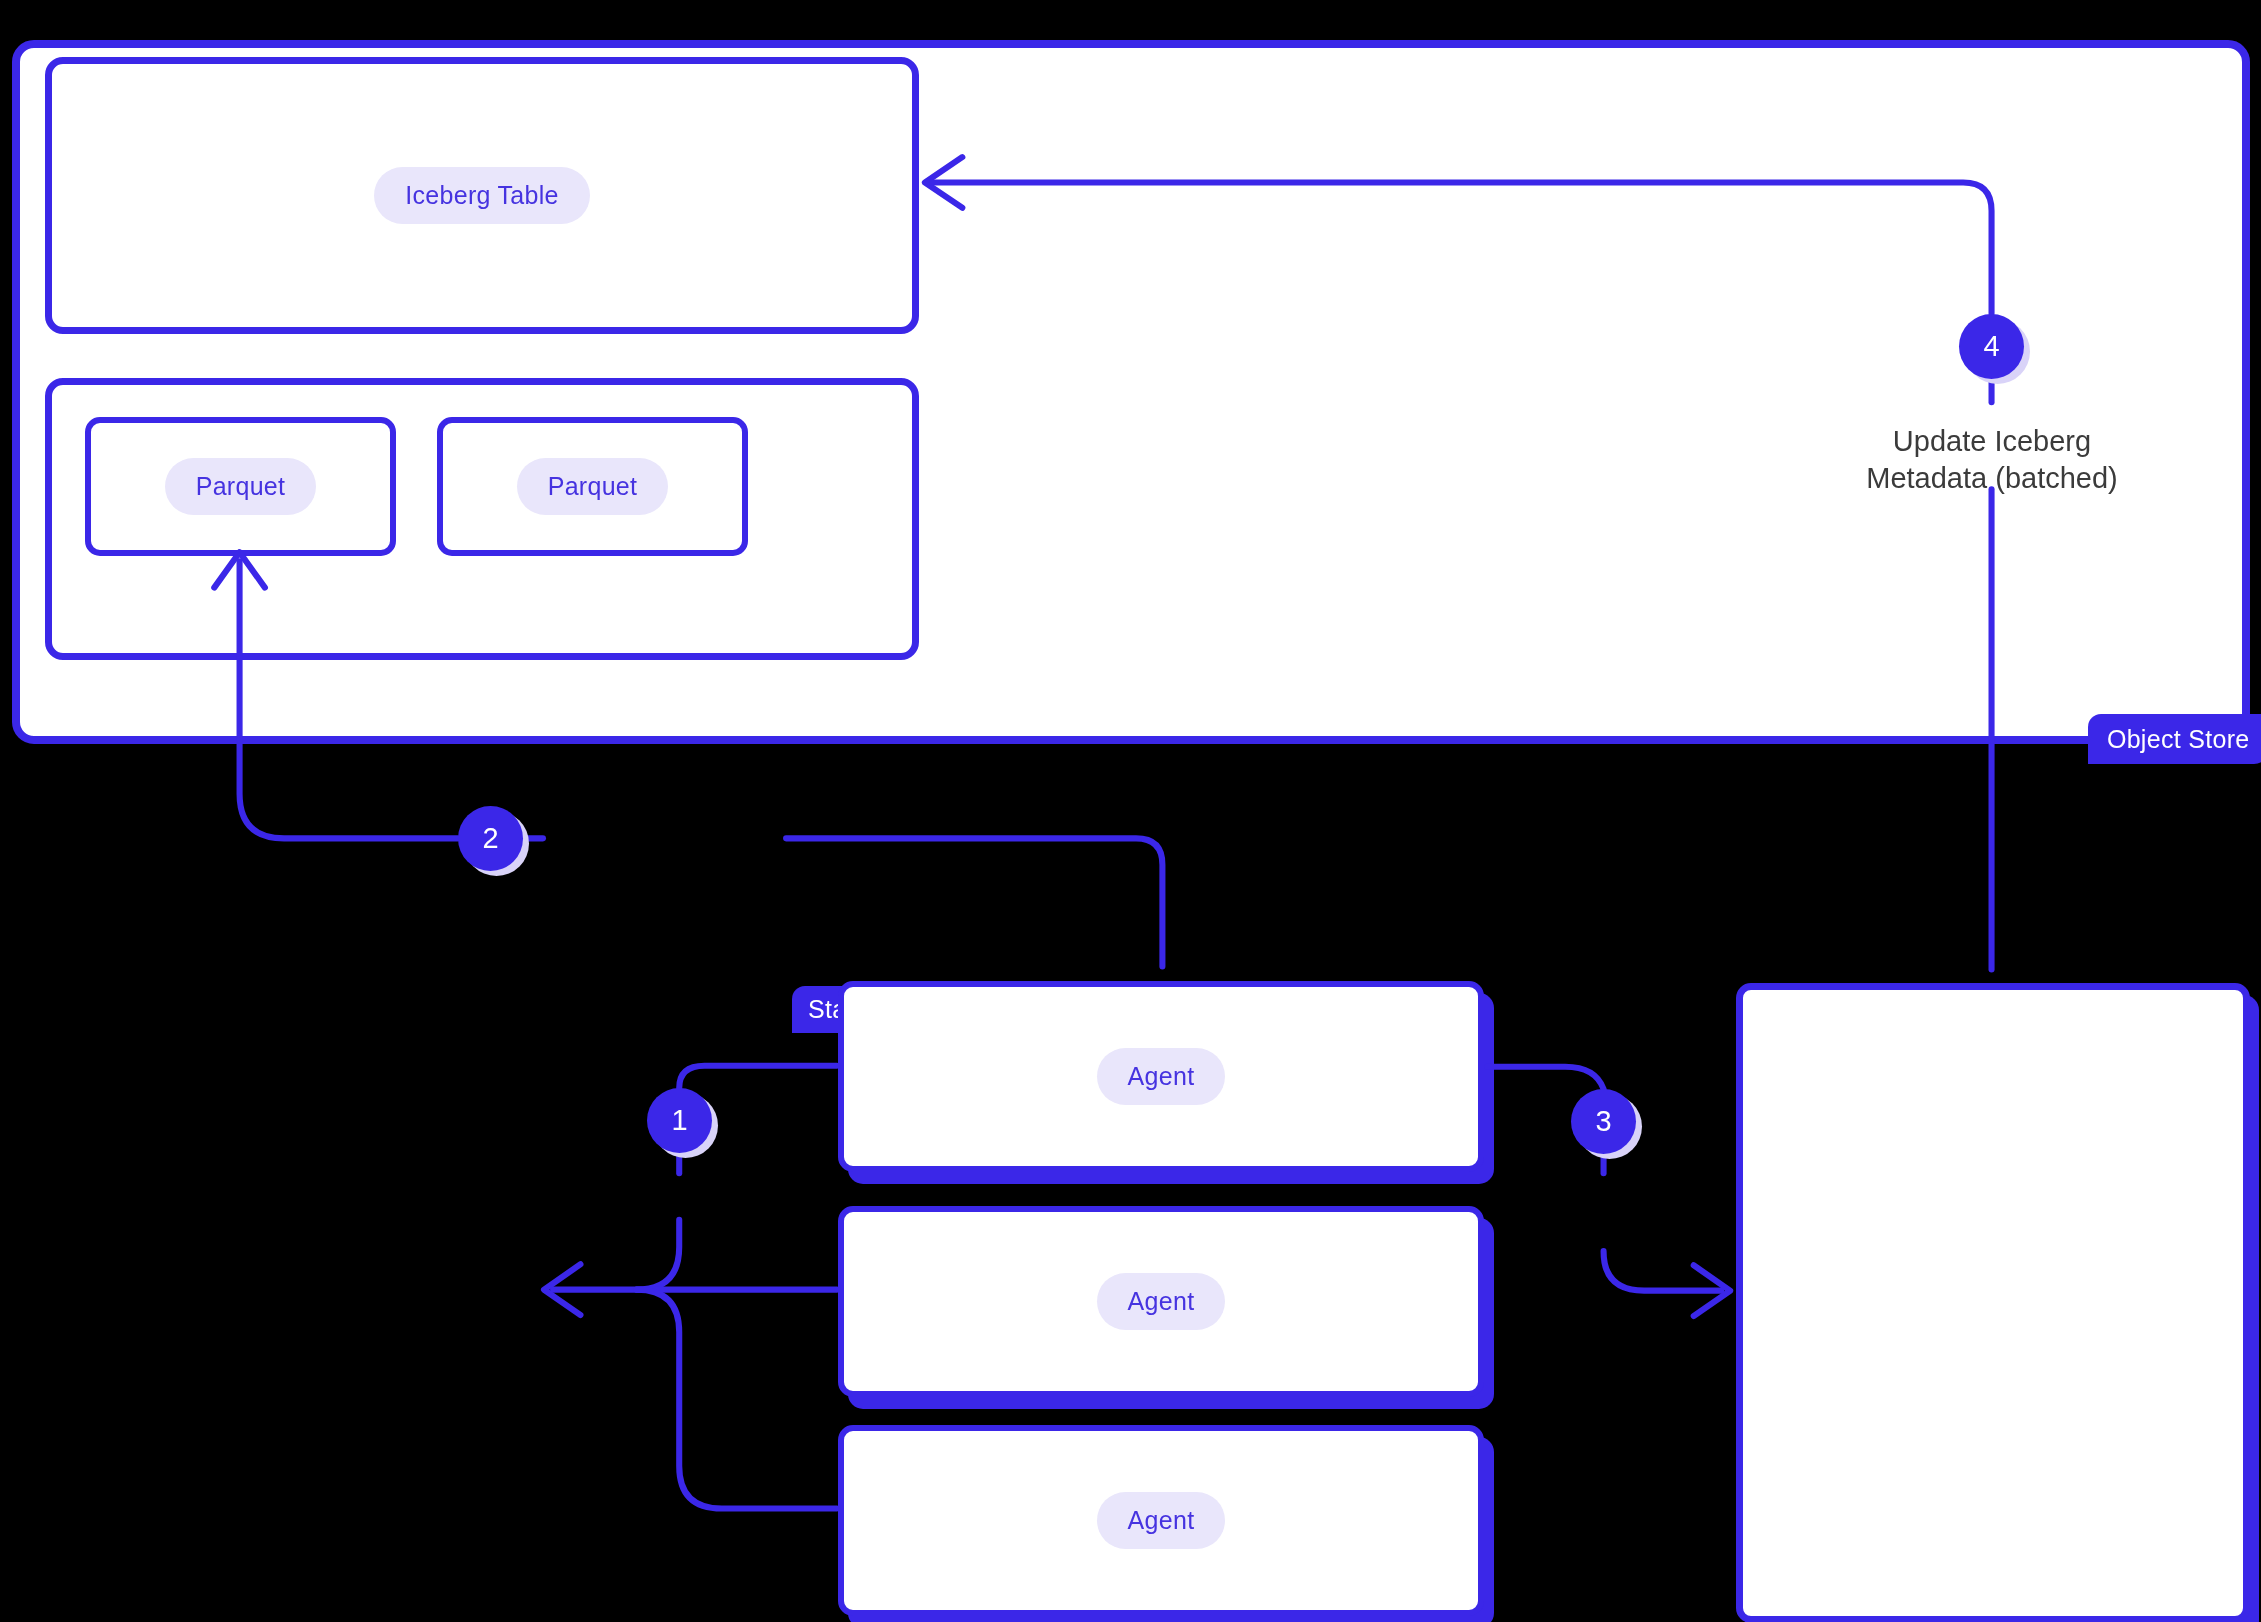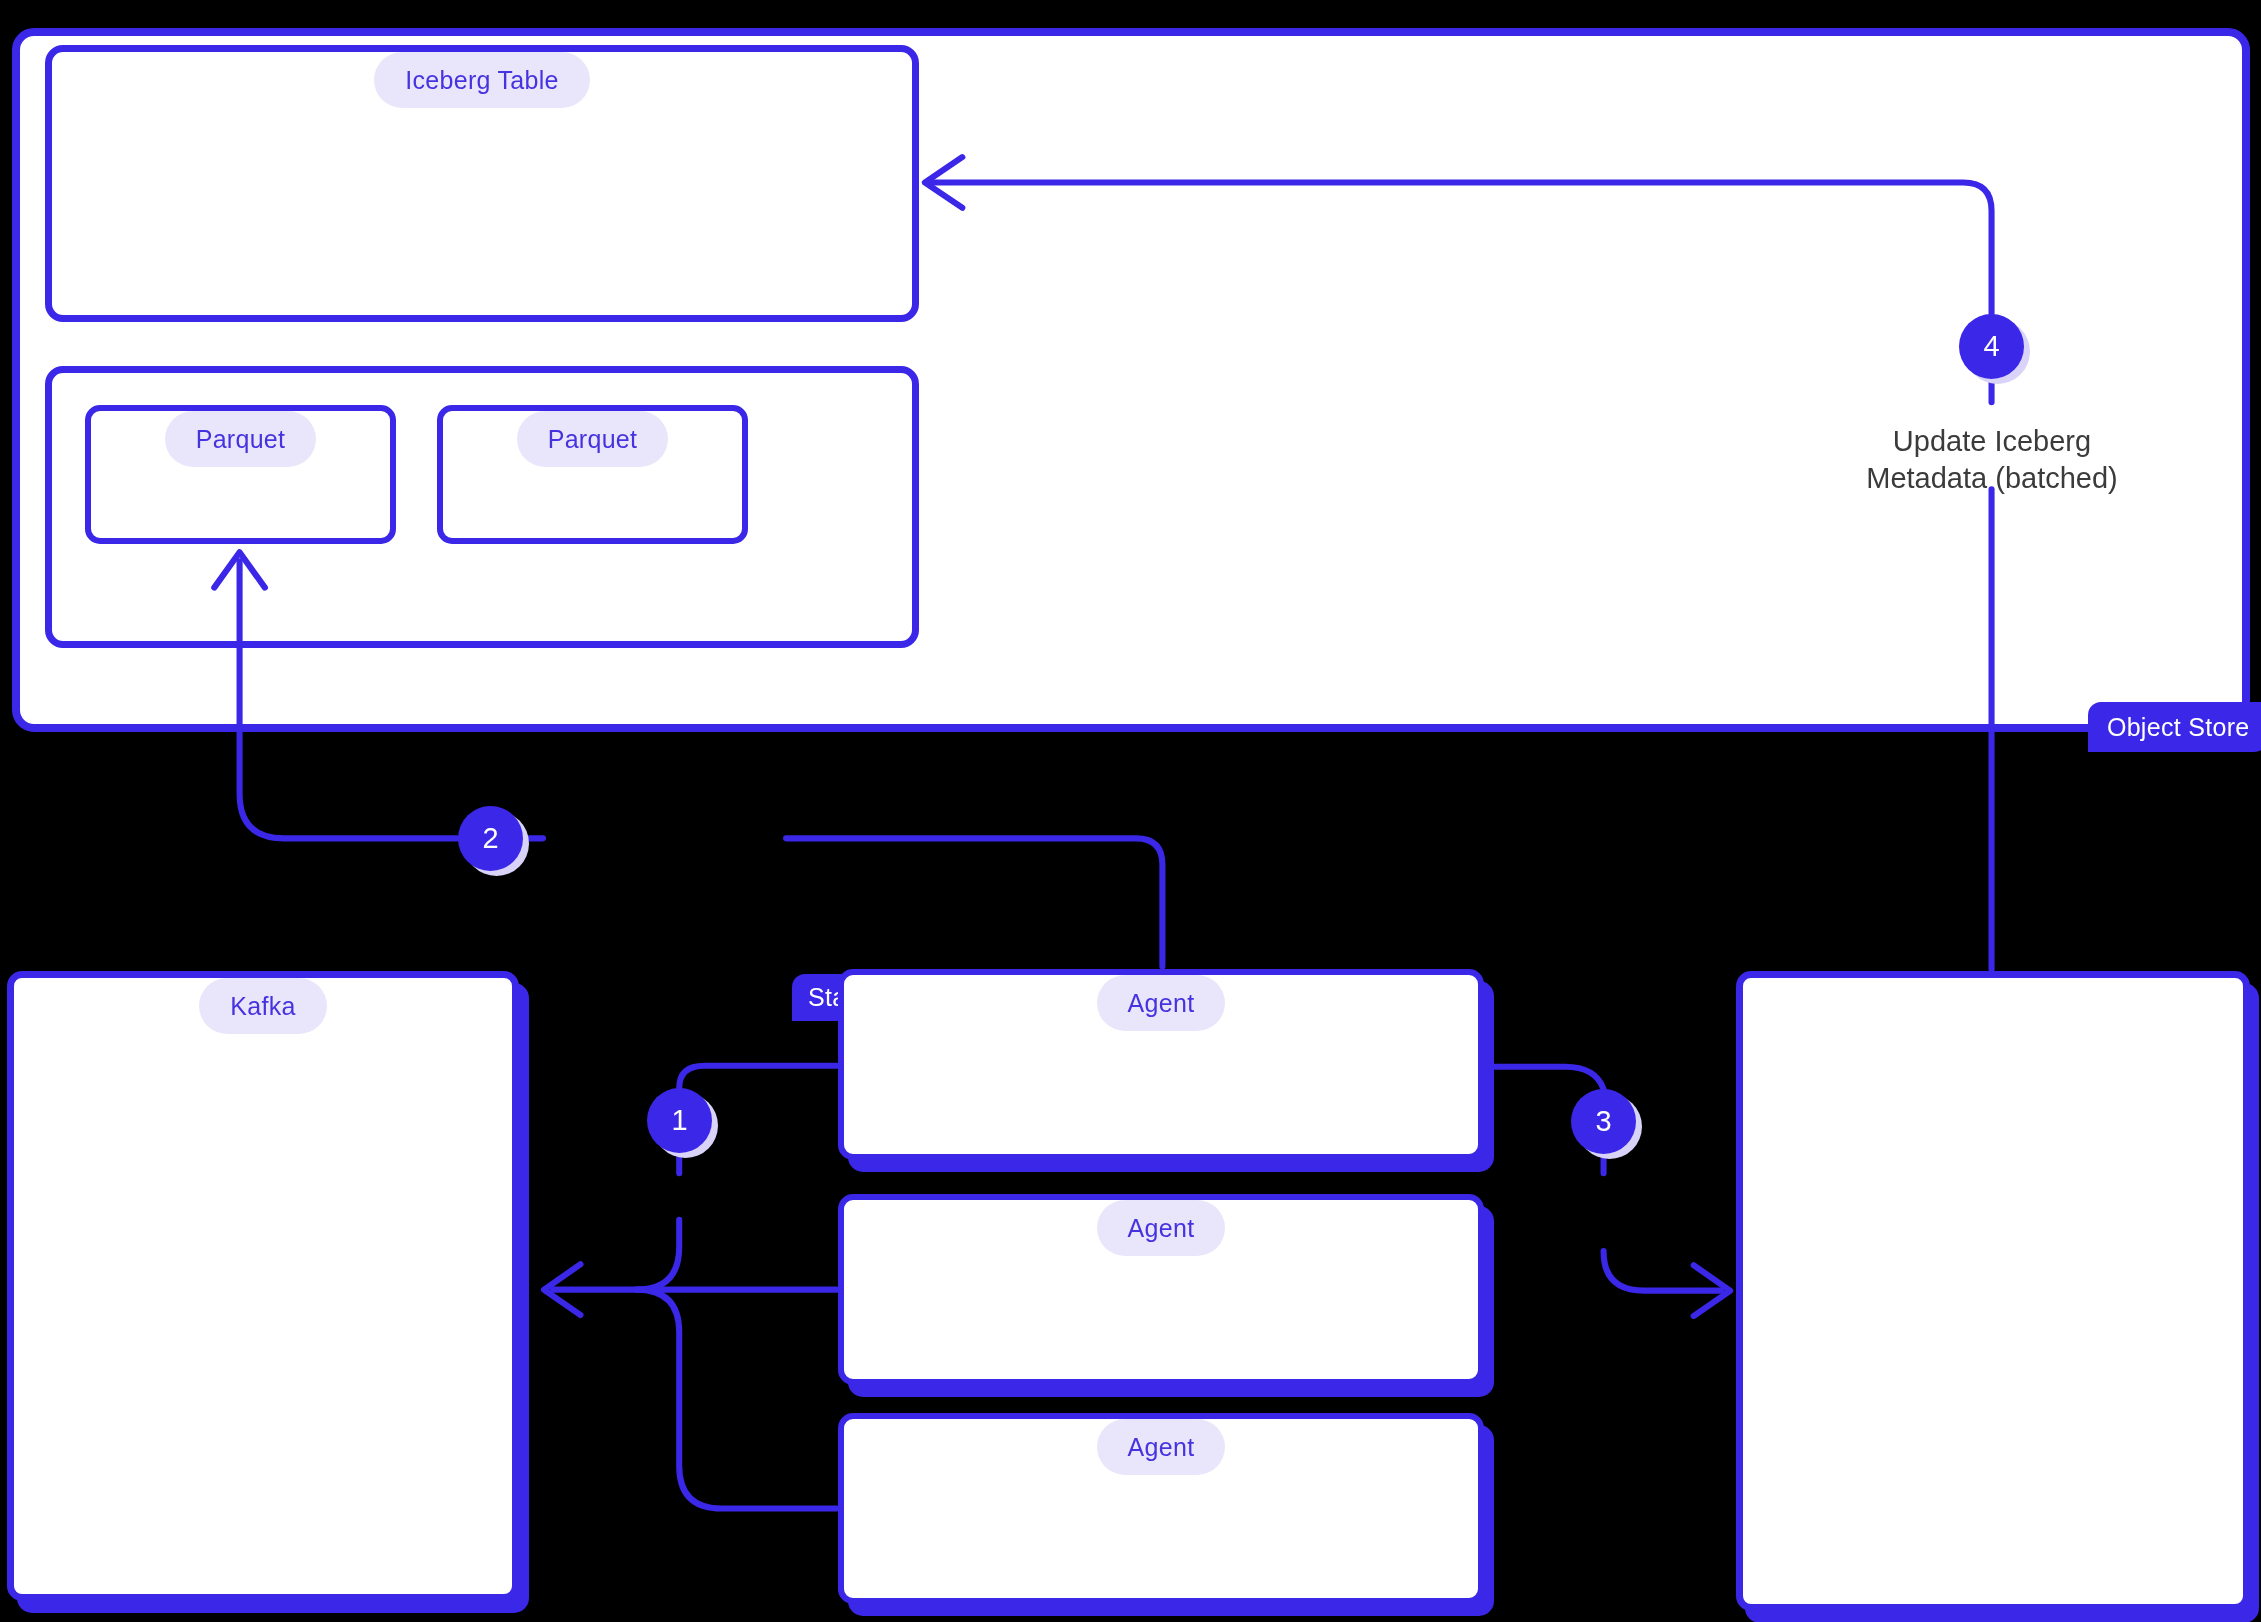--- a/index.html
+++ b/index.html
@@ -14,21 +14,21 @@
   *{margin:0;padding:0;box-sizing:border-box;}
   html,body{background:var(--background);}
   body{
     font-family:"Liberation Sans", sans-serif;
     width:2261px;height:1623px;position:relative;overflow:hidden;
   }
   #canvas{position:absolute;inset:0;width:2261px;height:1623px;background:var(--background);}
   .box{
     position:absolute;background:var(--surface);
     border:7px solid var(--accent);
-    display:flex;align-items:flex-start;justify-content:center;
+    display:flex;align-items:center;justify-content:center;margin-top:12px;
   }
   .pill{
     background:var(--pill-bg);color:var(--pill-text);
     font-size:25px;font-weight:500;letter-spacing:0.3px;
     border-radius:506px;padding:13.7px 31px;white-space:nowrap;
   }
   .tag{
     position:absolute;background:var(--accent);color:#ffffff;
     font-size:25px;font-weight:500;letter-spacing:0.3px;
     display:flex;align-items:center;justify-content:center;
@@ -91,23 +91,20 @@
   <div class="box staging">
     <div class="tag tag-staging">Staging Area</div>
   </div>
   <div class="box parquet p1">
     <span class="pill">Parquet</span>
   </div>
   <div class="box parquet p2">
     <span class="pill">Parquet</span>
   </div>
 
-  <div class="box kafka">
-    <span class="pill">Kafka</span>
-  </div>
 
   <div class="box agent a1">
     <span class="pill">Agent</span>
   </div>
   <div class="box agent a2">
     <span class="pill">Agent</span>
   </div>
   <div class="box agent a3">
     <span class="pill">Agent</span>
   </div>

